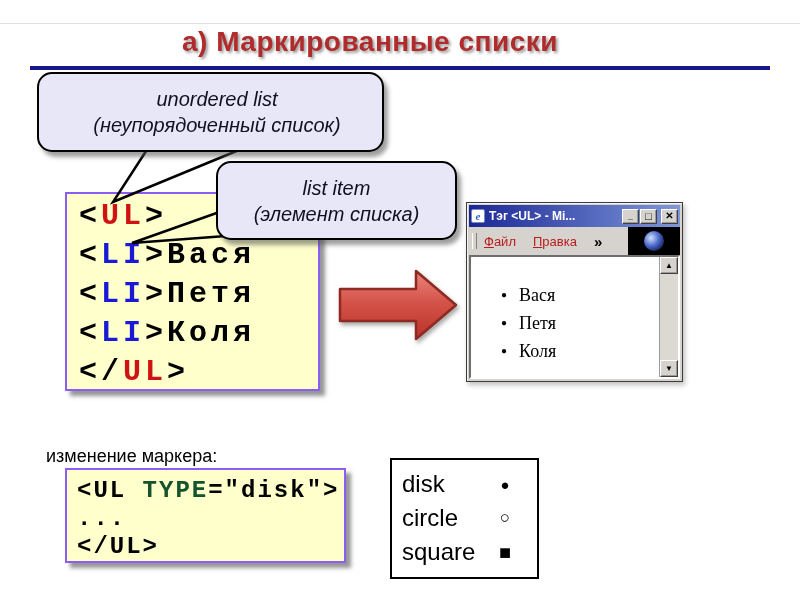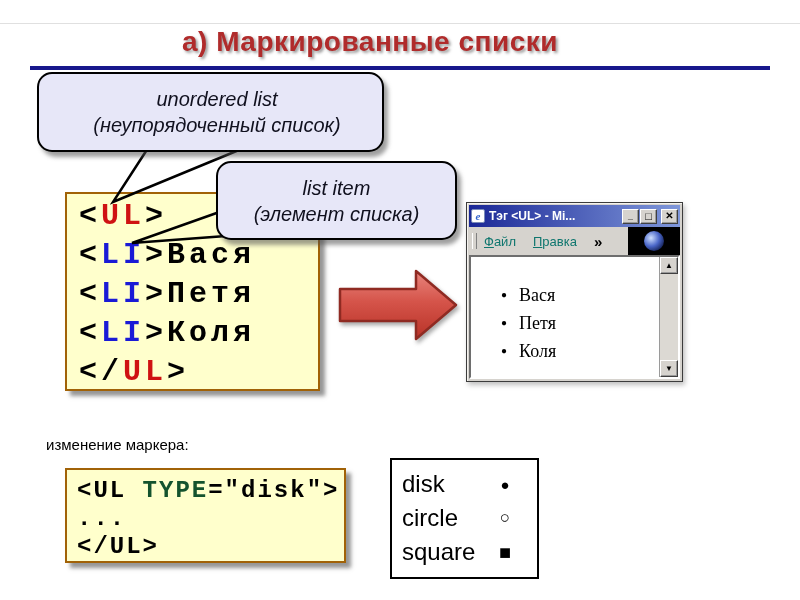--- a/index.html
+++ b/index.html
@@ -14,21 +14,21 @@
 
   .tails{position:absolute;left:0;top:0;width:800px;height:600px;z-index:2;pointer-events:none;}
 
   .callout{position:absolute;z-index:3;background:var(--bubble-fill,#e7e7f8);
            border:2px solid #000;border-radius:15px;box-shadow:4px 5px 4px rgba(80,80,80,.55);
            display:flex;flex-direction:column;justify-content:center;align-items:center;
            font-style:italic;font-size:20px;line-height:1.3;color:#10101e;}
   .c1{left:37px;top:72px;width:330px;height:76px;padding-left:13px;}
   .c2{left:216px;top:161px;width:237px;height:75px;}
 
-  .codebox{position:absolute;z-index:1;background:var(--code-bg,#ffffcc);border:2px solid #a16207;
+  .codebox{position:absolute;z-index:1;background:var(--code-bg,#ffffcc);border:2px solid #8b5cf6;
            box-shadow:5px 5px 4px rgba(80,80,80,.6);
            font-family:"Liberation Mono","DejaVu Sans Mono",monospace;font-weight:bold;box-sizing:border-box;}
   .codebox.main{left:65px;top:192px;width:255px;height:199px;font-size:30px;letter-spacing:4px;
                 line-height:39px;padding:3px 0 0 12px;}
   .codebox.type{left:65px;top:468px;width:281px;height:95px;font-size:24px;letter-spacing:2px;
                 line-height:28px;padding:7px 0 0 10px;}
   .code-line{white-space:pre;}
 
   .arrow{position:absolute;left:334px;top:266px;width:126px;height:80px;z-index:2;
          filter:drop-shadow(2px 3px 2px rgba(60,60,60,.45));}
@@ -44,36 +44,36 @@
   .ieicon i{font:italic bold 11px/1 "Liberation Serif",serif;color:#2f62cc;}
   .wtitle{color:#fff;font-size:12px;font-weight:bold;white-space:nowrap;overflow:hidden;flex:1;}
   .wbtns{display:flex;gap:1px;flex:0 0 auto;}
   .wbtn{width:17px;height:15px;background:var(--chrome-gray,#d6d3ce);border:1px solid;
         border-color:#fff #404040 #404040 #fff;box-shadow:inset -1px -1px 0 #9a9a9a;
         font-size:9px;line-height:12px;text-align:center;font-weight:bold;color:#000;box-sizing:border-box;cursor:default;}
   .wbtn.max{font-size:11px;}
   .wbtn.close{margin-left:3px;font-size:10px;}
   .mbar{height:28px;display:flex;align-items:center;background:var(--chrome-gray,#d6d3ce);}
   .grip{width:3px;height:16px;border-left:1px solid #fff;border-right:1px solid #808080;margin:0 7px 0 3px;}
-  .mitem{font-size:13px;color:#0f766e;margin-right:17px;}
+  .mitem{font-size:13px;color:#b91c1c;margin-right:17px;}
   .chev{font-size:15px;font-weight:bold;margin-right:4px;}
   .throbber{margin-left:auto;width:52px;height:28px;background:#000;display:grid;place-items:center;}
   .globe{width:20px;height:20px;border-radius:50%;
          background:radial-gradient(circle at 35% 35%,#cfe0ff,#4a66c8 45%,#0a1440 85%);}
   .content{position:relative;background:#fff;border:2px solid;border-color:#6e6e6e #fff #fff #6e6e6e;
            height:120px;overflow:hidden;}
   .blist{padding:24px 0 0 30px;font-family:"Liberation Serif","DejaVu Serif",serif;font-size:18px;color:#000;}
   .brow{height:28px;display:flex;align-items:center;}
   .bdot{font-size:10px;margin-right:12px;position:relative;top:-1px;}
   .sbar{position:absolute;top:0;right:0;bottom:0;width:18px;background:#dcd9d3;border-left:1px solid #9a9a9a;
         display:flex;flex-direction:column;justify-content:space-between;}
   .sbtn{height:17px;background:var(--chrome-gray,#d6d3ce);border:1px solid;border-color:#fff #404040 #404040 #fff;
         box-shadow:inset -1px -1px 0 #9a9a9a;font-size:8px;display:grid;place-items:center;color:#000;box-sizing:border-box;}
 
-  .caption{position:absolute;left:46px;top:436px;font-size:15px;color:#000;}
+  .caption{position:absolute;left:46px;top:446px;font-size:18px;color:#000;}
 
   .legend{position:absolute;left:390px;top:458px;width:149px;height:121px;background:#fff;
           border:2px solid #000;box-sizing:border-box;}
   .lrow{display:flex;justify-content:space-between;align-items:center;height:34px;padding:0 21px 0 10px;}
   .lrow:first-child{margin-top:7px;}
   .llabel{font-size:24px;color:#000;}
   .lglyph{width:22px;text-align:center;color:#000;}
   .g-disk{font-size:15px;}
   .g-circle{font-size:17px;}
   .g-square{font-size:20px;}

